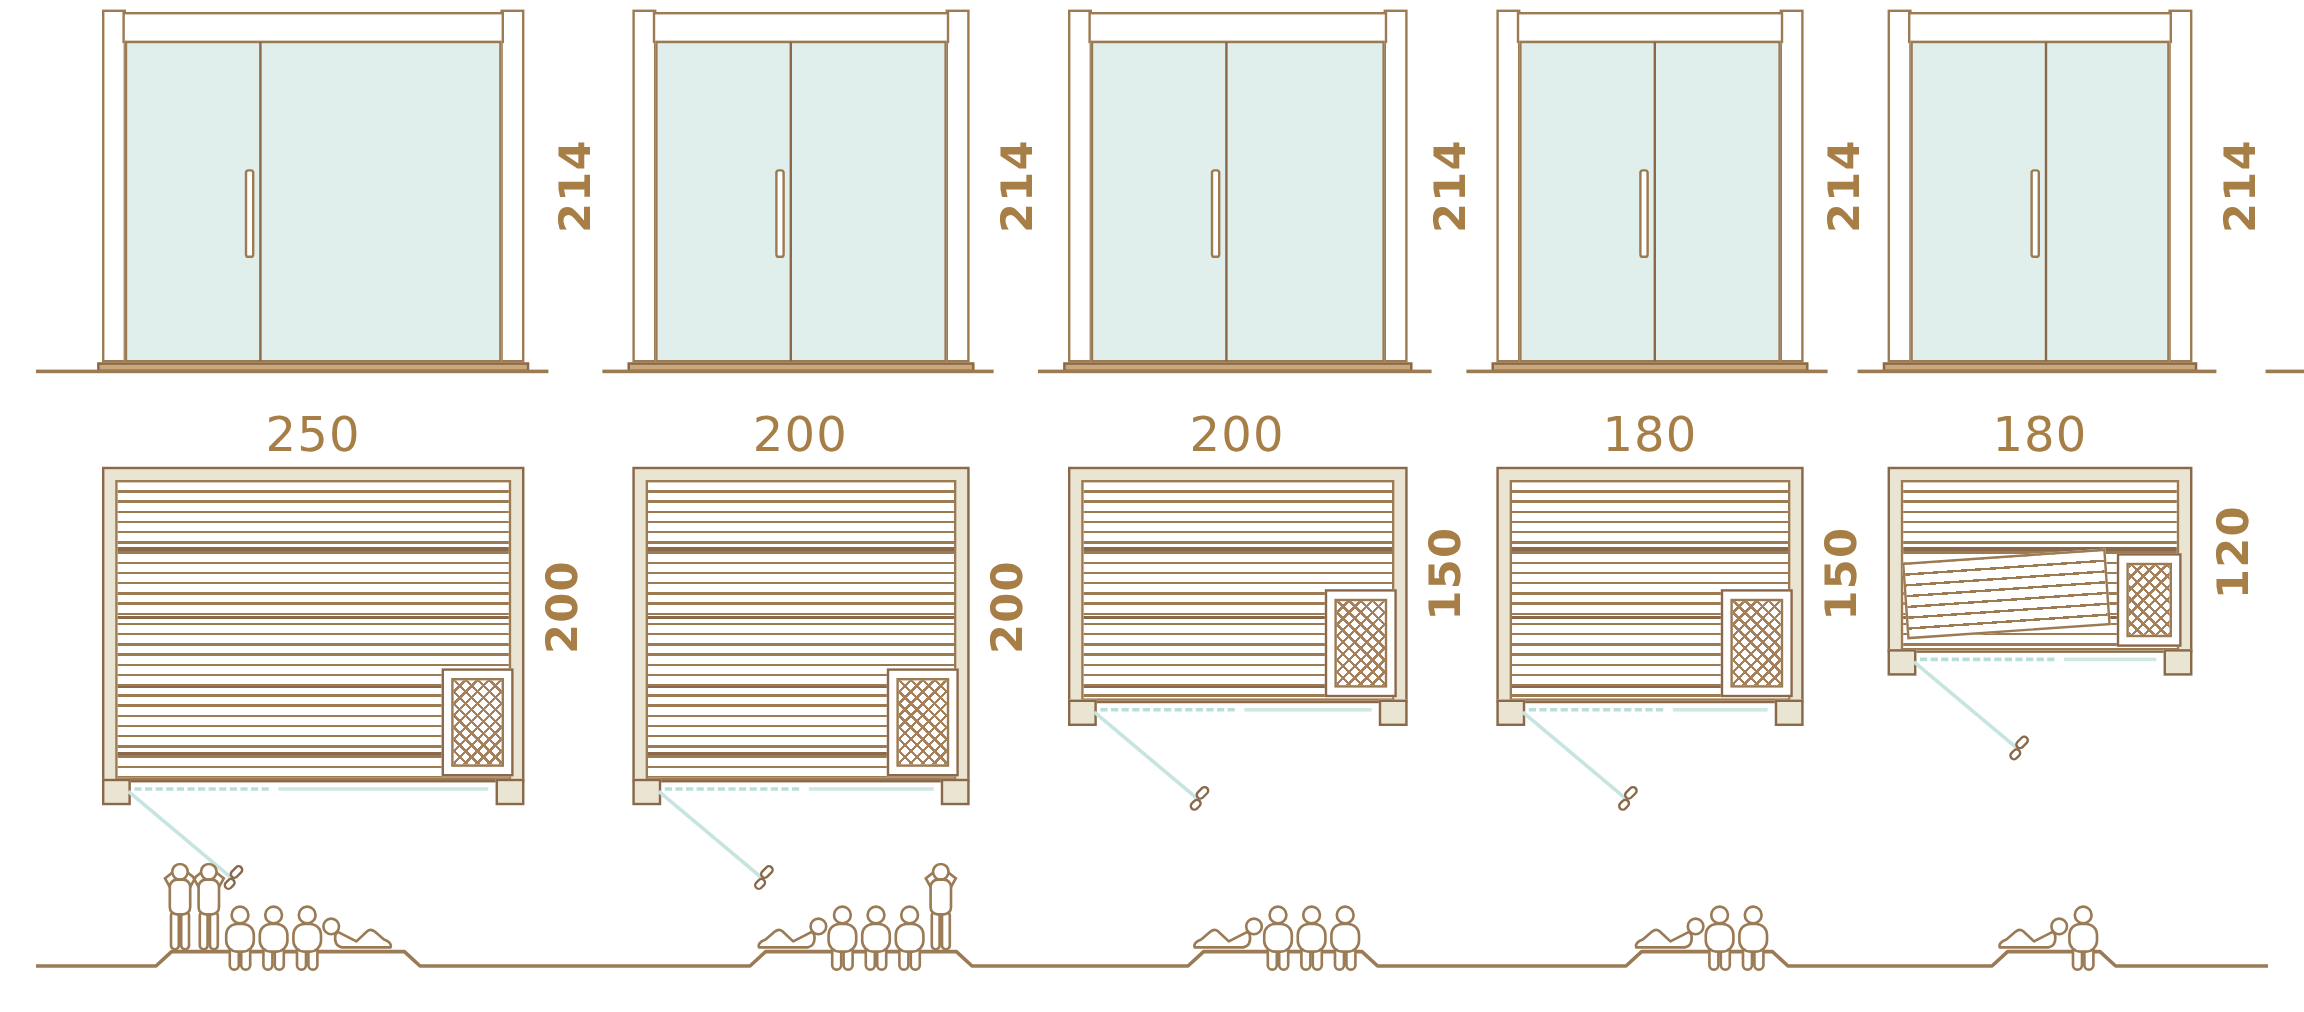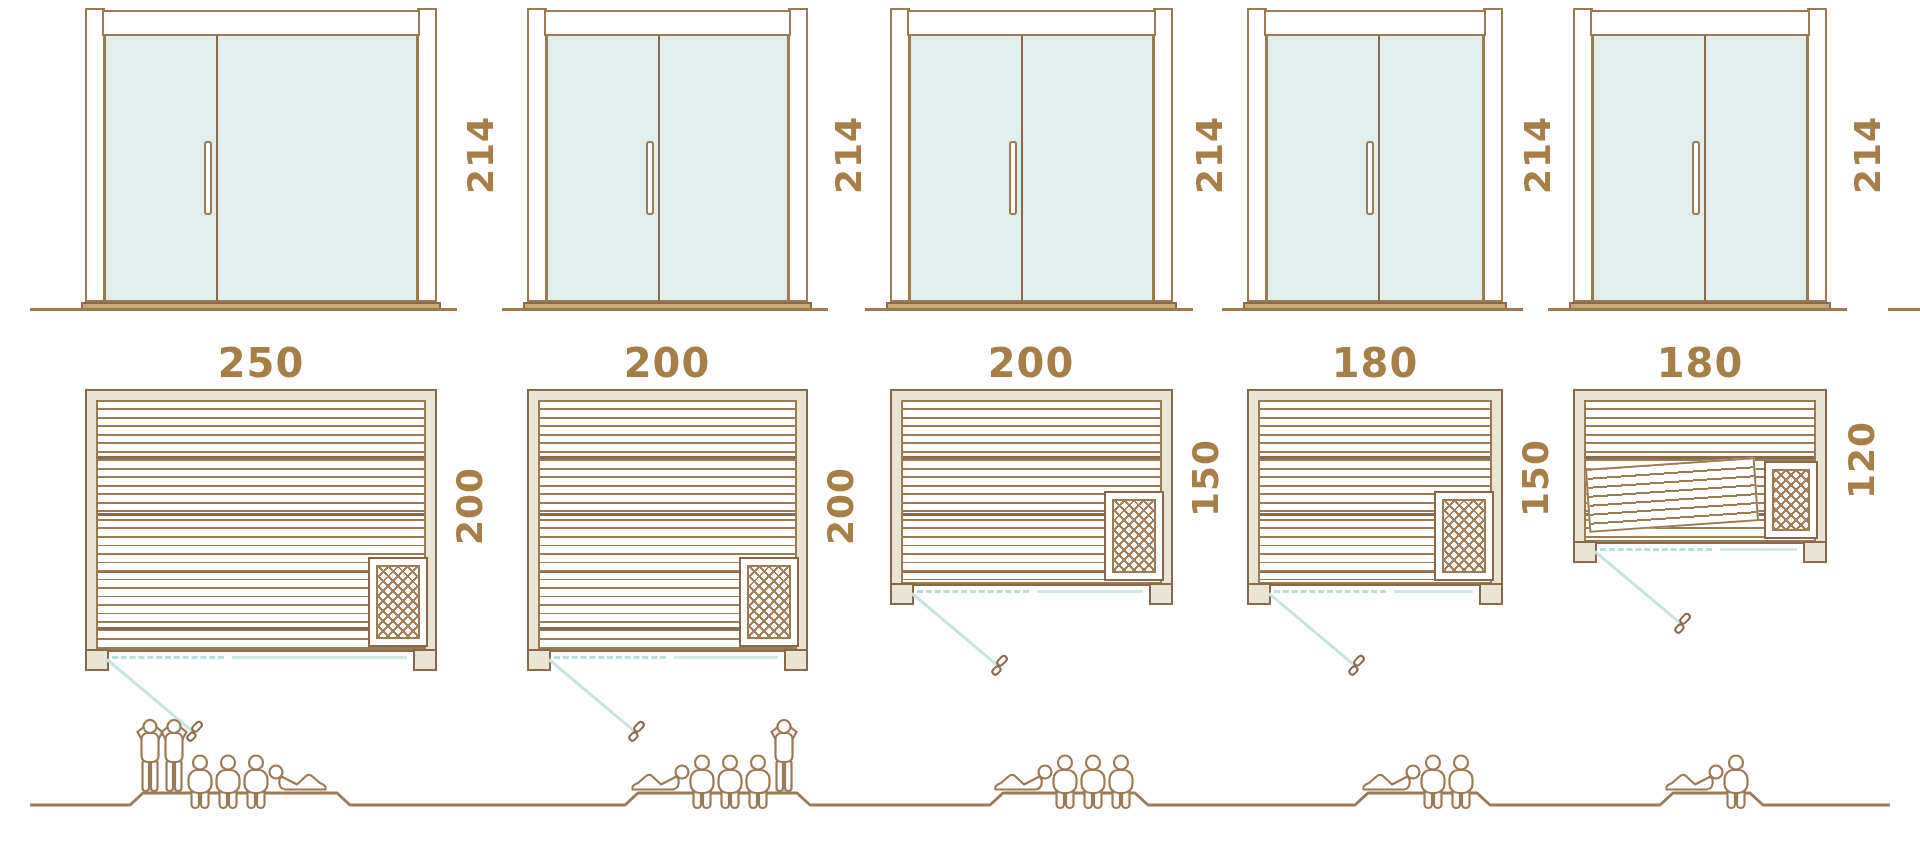--- a/index.html
+++ b/index.html
@@ -1,21 +1,21 @@
 <!DOCTYPE html>
 <html><head>
 <meta charset="utf-8">
 <style>
   html,body{margin:0;padding:0;background:#fff;}
   #canvas{position:relative;width:1920px;height:843px;background:#ffffff;overflow:hidden;
           font-family:"DejaVu Sans","Liberation Sans",sans-serif;}
 
   
   .hlabel{position:absolute;width:160px;height:46px;line-height:46px;text-align:center;
-          font-size:40px;font-weight:700;color:#a67e46;letter-spacing:1px;}
+          font-size:40px;font-weight:400;color:#a67e46;letter-spacing:1px;}
   .vlabel{position:absolute;width:120px;height:44px;line-height:44px;text-align:center;
           font-size:36px;font-weight:700;color:#a67e46;transform:rotate(-90deg);letter-spacing:1px;}
 
   
   .door{position:absolute;top:8px;height:302px;}
   .door .post{position:absolute;top:0;bottom:8px;width:20px;background:#fff;border:2px solid #9c7a52;box-sizing:border-box;}
   .door .post.left{left:0;}
   .door .post.right{right:0;}
   .door .lintel{position:absolute;top:2px;left:17px;right:17px;height:26px;background:#fff;border:2px solid #9c7a52;box-sizing:border-box;}
   .door .glass{position:absolute;top:26px;left:19px;right:19px;bottom:8px;background:#e0efec;border:2px solid #9c7a52;box-sizing:border-box;}

